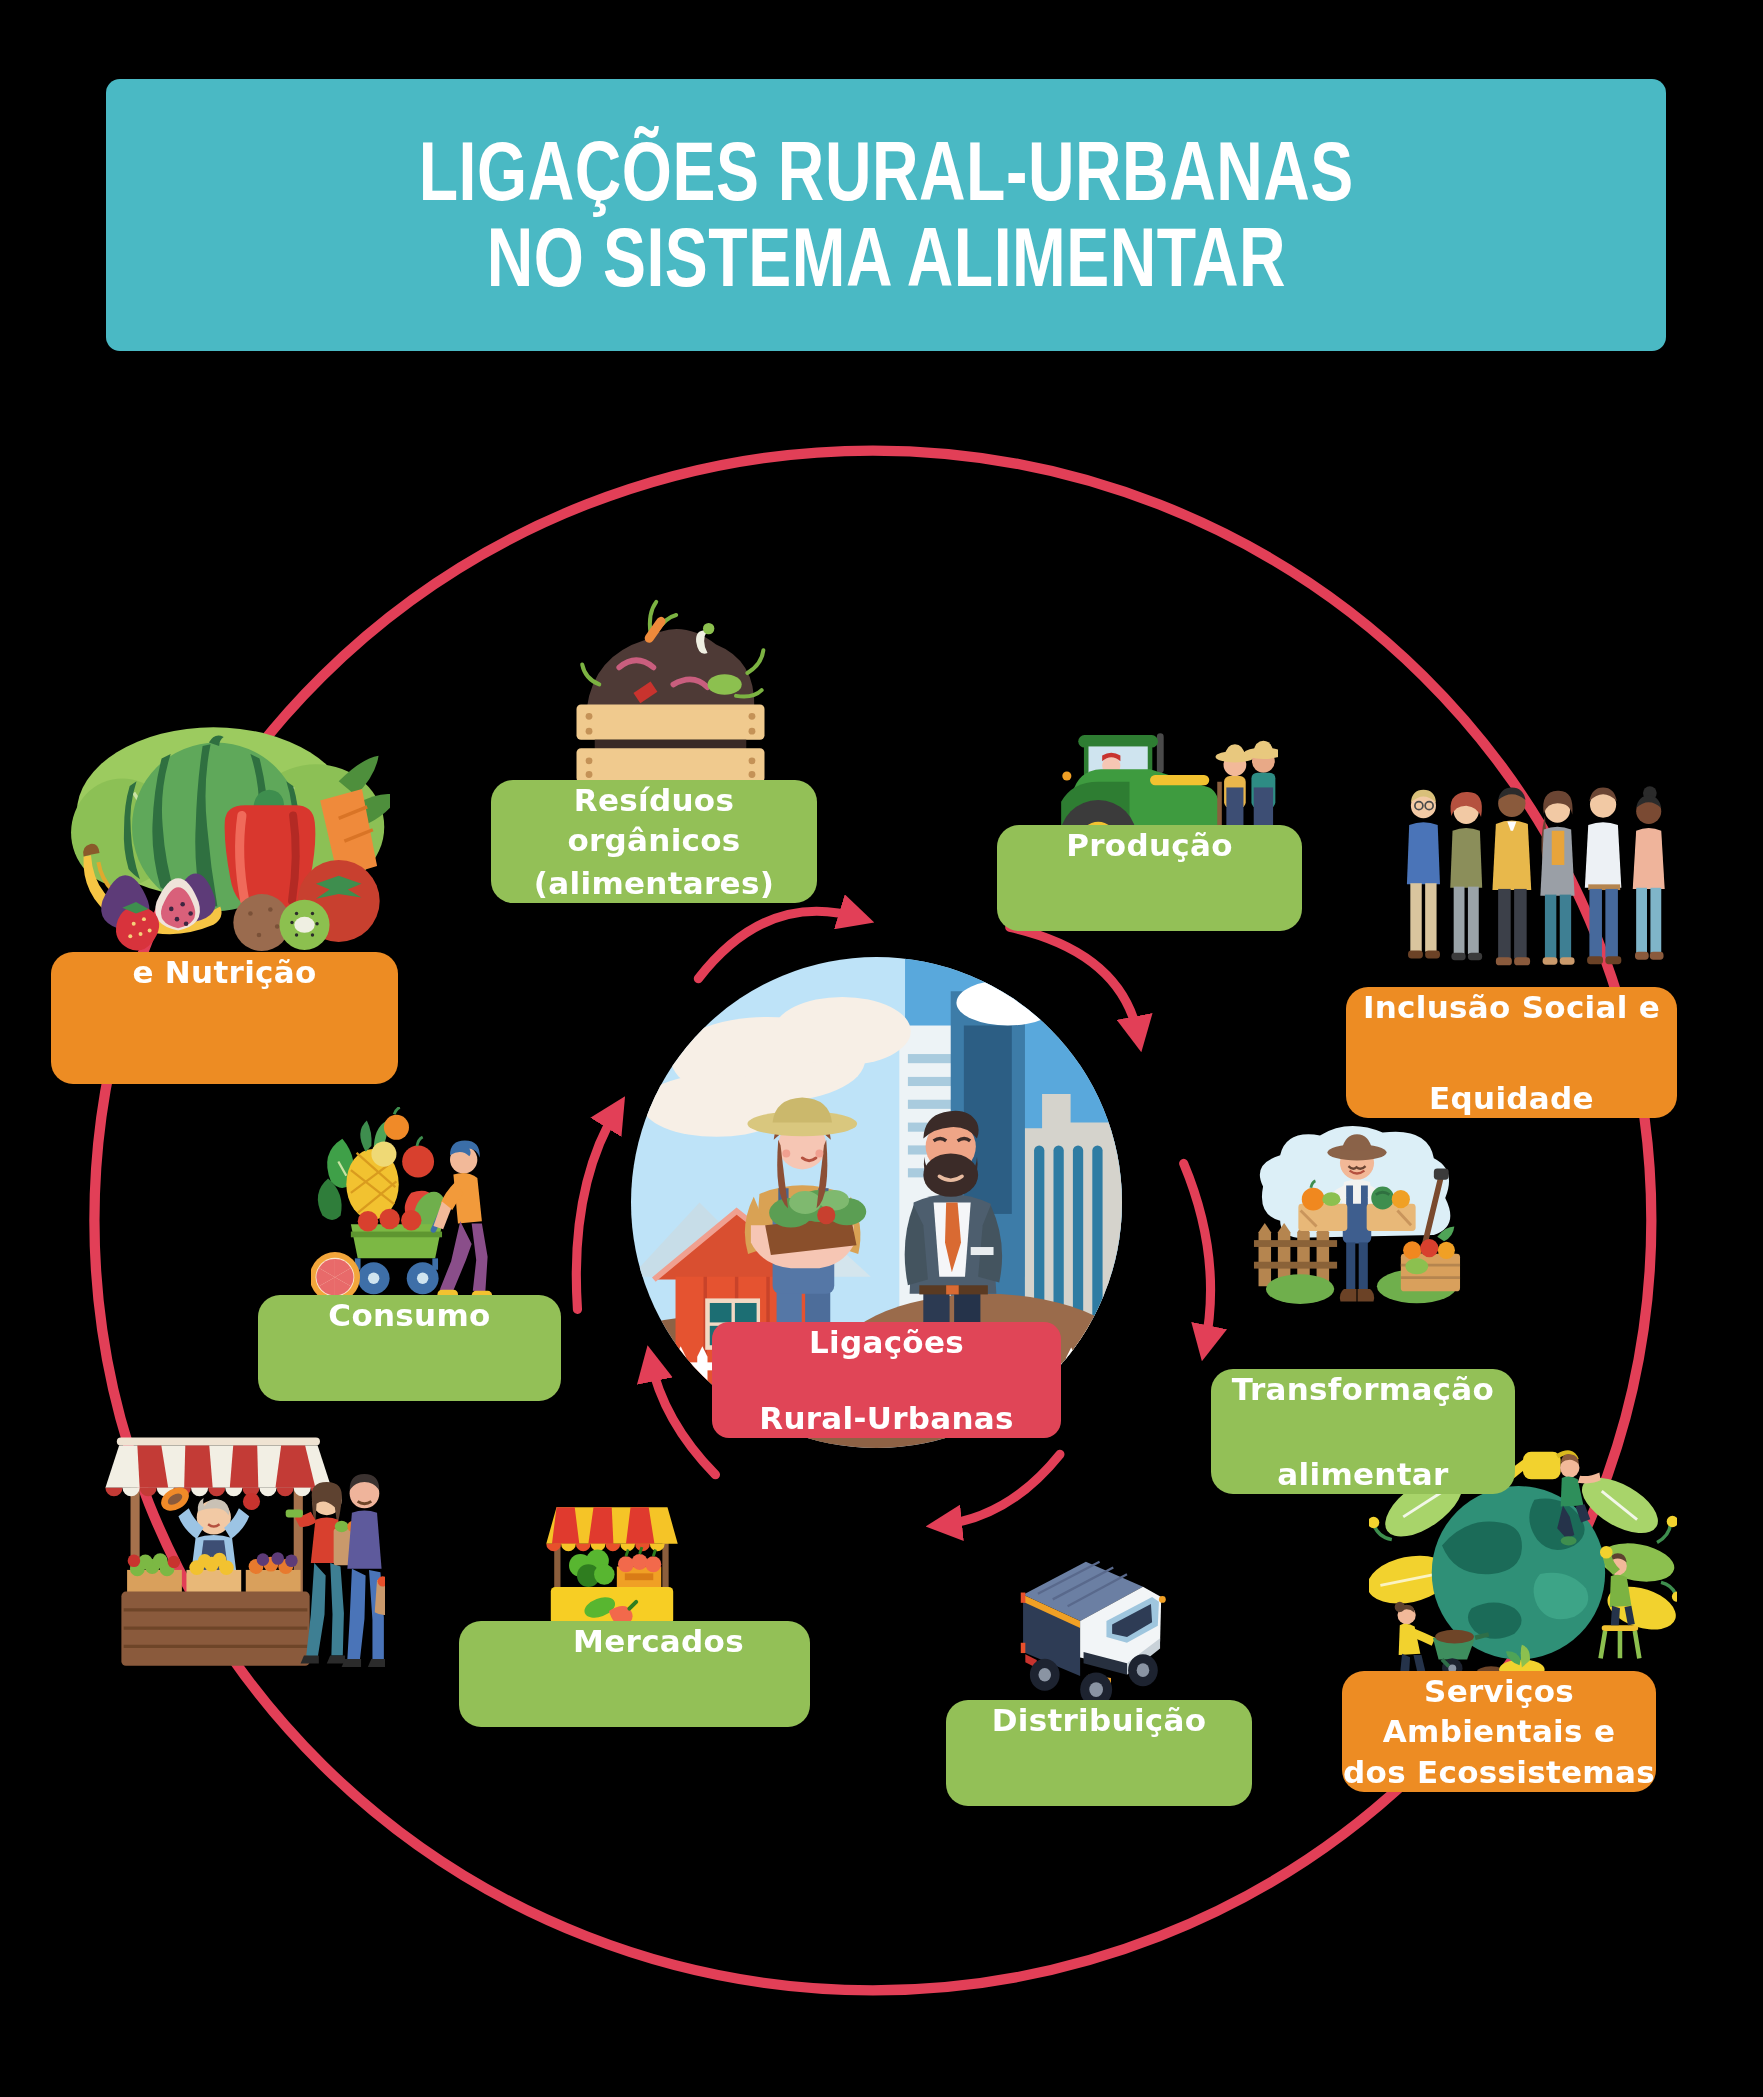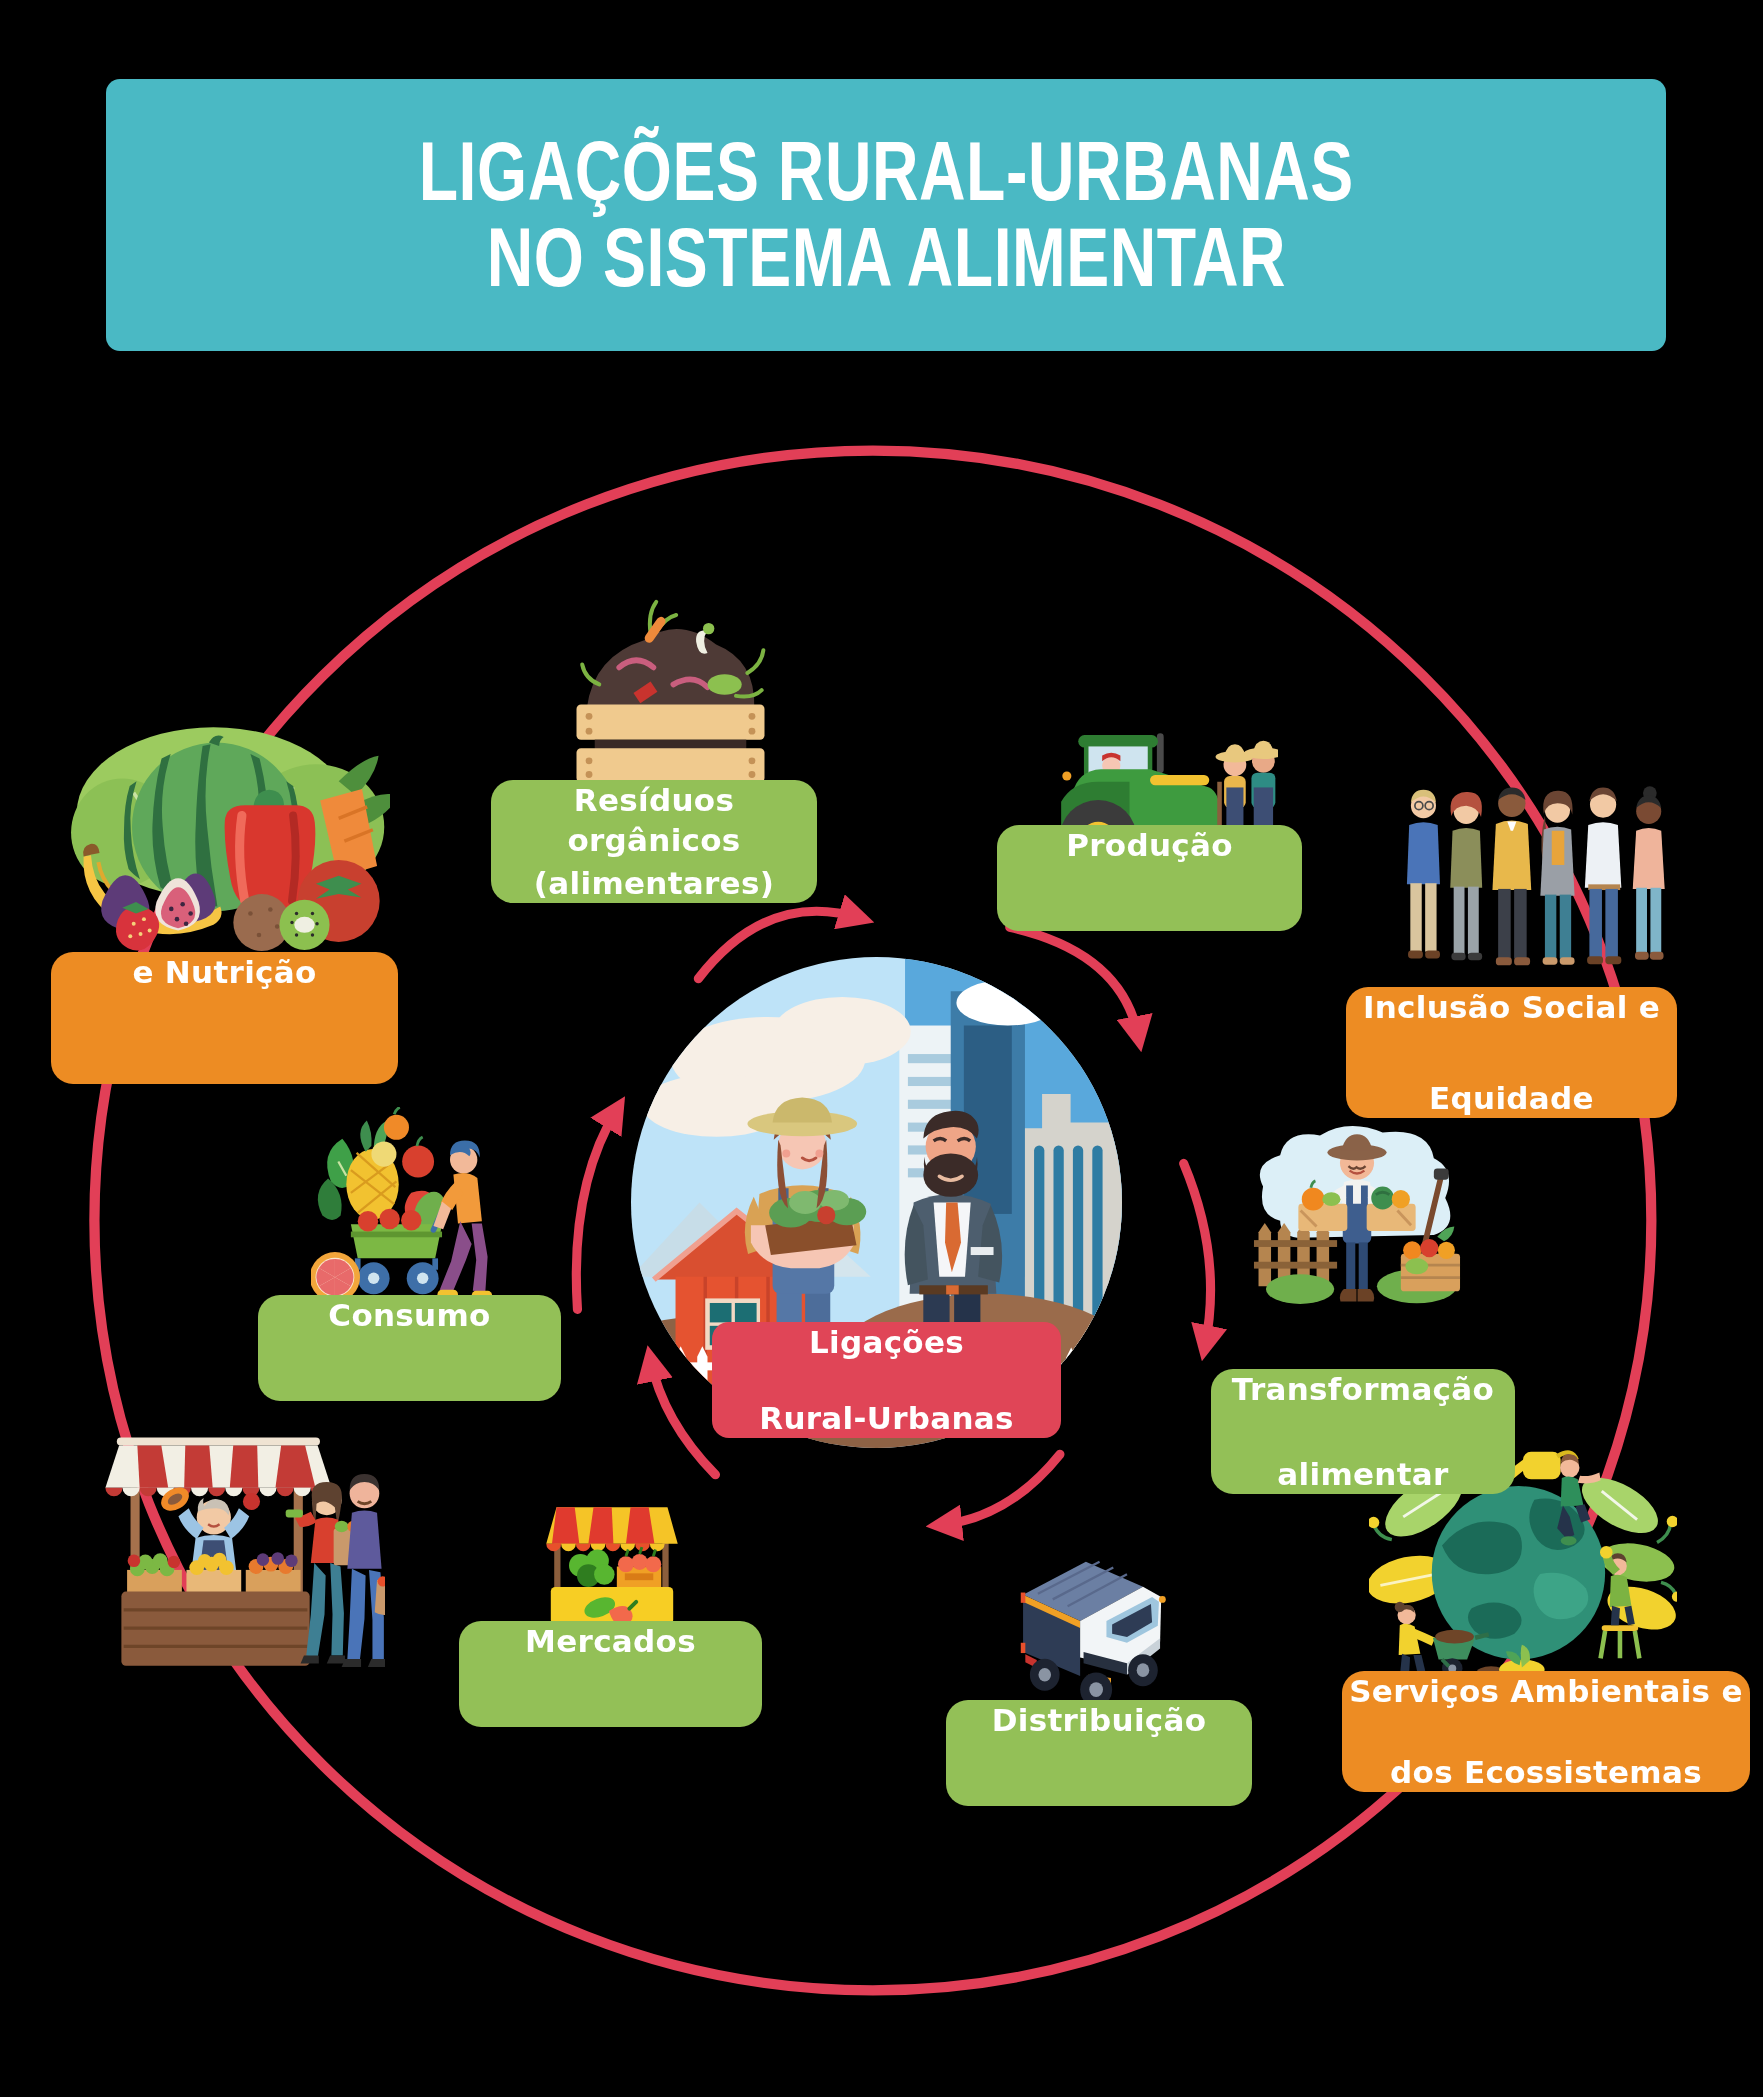--- a/index.html
+++ b/index.html
@@ -730,21 +730,21 @@
           <line x1="190" y1="134" x2="194" y2="122"></line>
         </g>
     </g>
     <g>
       <rect x="10" y="188" width="215" height="66" rx="8" fill="#F7CE24"></rect>
       <ellipse cx="96" cy="224" rx="28" ry="16" fill="#58B630" transform="rotate(-20 96 224)"></ellipse>
       <path d="M112 230 q30 -18 40 2 q6 14 -10 22 q-20 8 -30 -24 Z" fill="#F2694B"></path>
       <path d="M148 226 l12 -12" stroke="#2F7D1F" stroke-width="7" stroke-linecap="round"></path>
     </g>
   </svg>
-  <div class="abs label-box green-box" style="left:459px;top:1621px;width:303px;height:106px;">
+  <div class="abs label-box green-box" style="left:459px;top:1621px;width:303px;height:106px;padding-left:48px;">
     <span>Mercados</span>
   </div>
 
   <svg class="abs illo" style="left:1015px;top:1540px;" width="160" height="177" viewBox="0 0 280 310">
     <g>
       <path d="M14 96 L124 38 L224 82 L114 142 Z" fill="#6B7FA3"></path>
       <g stroke="#59698C" stroke-width="4">
           <line x1="40" y1="94" l="" x2="148" y2="38"></line>
           <line x1="66" y1="104" x2="172" y2="48"></line>
           <line x1="92" y1="116" x2="196" y2="60"></line>
@@ -848,19 +848,19 @@
         <line x1="128" y1="390" x2="140" y2="402" stroke="#2E6E48" stroke-width="7"></line>
       </g>
       <ellipse cx="214" cy="414" rx="26" ry="12" fill="#6E4528"></ellipse>
     </g>
     <g>
       <ellipse cx="268" cy="408" rx="40" ry="18" fill="#F2D22E"></ellipse>
       <path d="M268 404 q-4 -30 0 -40 q16 6 14 28 Z" fill="#8CC04F"></path>
       <path d="M264 400 q-20 -6 -24 -24 q18 -2 26 14 Z" fill="#4FA457"></path>
     </g>
   </svg>
-  <div class="abs label-box orange-box" style="left:1342px;top:1671px;width:408px;height:121px;">
+  <div class="abs label-box orange-box" style="left:1342px;top:1671px;width:314px;height:121px;">
     <span>Serviços Ambientais e</span>
     <span>dos Ecossistemas</span>
   </div>
 
 </div>
 
 
 </body></html>

